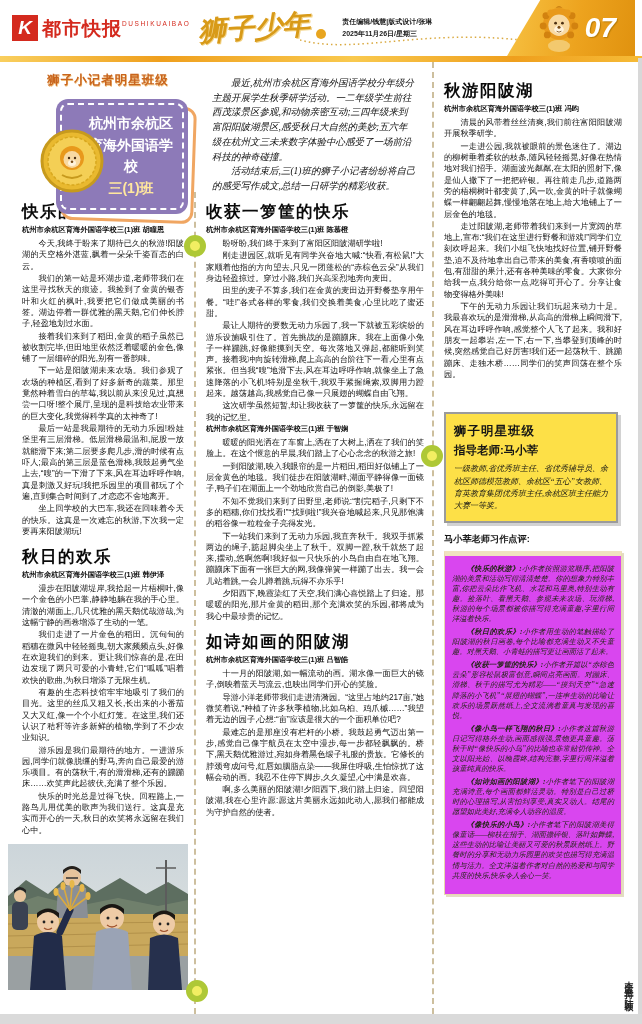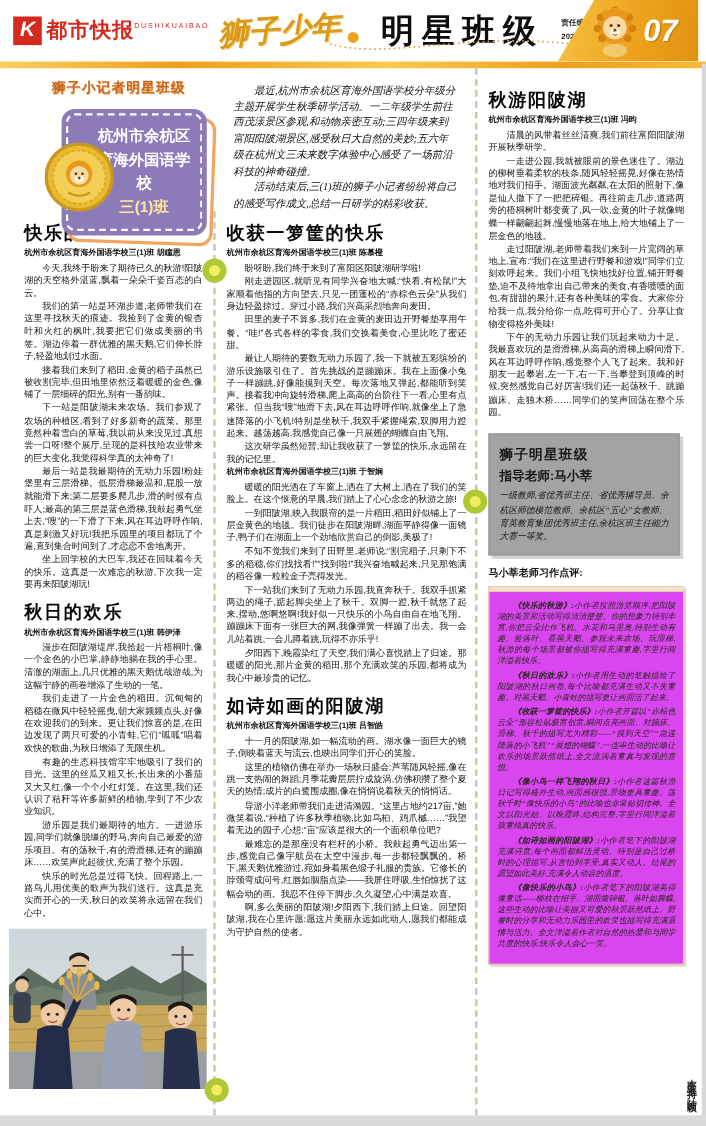--- a/index.html
+++ b/index.html
@@ -57,22 +57,22 @@
   .col1 { width:162px; flex:0 0 auto; }
   .col-sep { width:0; border-left:2px dashed #cdbf9e; margin:0 10px; }
   .col2 { flex:1; padding-right:8px; }
   .article-title { font-size:16.5px; font-weight:800; letter-spacing:1.5px; color:#0a0a0a; margin:9px 0 2px; white-space:nowrap; }
   .byline { font-size:7.3px; font-weight:bold; color:#101010; margin-bottom:3px; }
   .article p { font-size:8.2px; line-height:1.38; text-align:justify; text-indent:2em; margin-bottom:1px; }
   .right-zone .article-title { margin-top:14px; }
   
   .photo { margin:8px 0 0 -14px; width:180px; height:146px; display:block; }
   
-  .teacher-box { border:2px solid #9b9b9b; box-shadow:3px 3px 0 #d2d2d2; background:#a3a3a3;
-    padding:9px 8px 8px; margin:14px 4px 10px 0; }
+  .teacher-box { border:2px solid #9b9b9b; box-shadow:3px 3px 0 #d2d2d2; background:#fde047;
+    padding:9px 8px 8px; margin:32px 4px 10px 0; }
   .tb-title { font-size:12.5px; font-weight:800; letter-spacing:1px; }
   .tb-sub { font-size:11.5px; font-weight:800; margin:3px 0 5px; }
   .tb-bio { font-family:"Liberation Serif","DejaVu Serif",serif; font-style:italic; font-size:8px; line-height:1.55; }
   
   .reviews-heading { font-size:9.2px; font-weight:bold; margin:4px 0 5px; }
   .notepaper { background:#d946ef; border:1px solid #e7d9ad; border-top:5px solid #f0e3c0;
     box-shadow:2px 2px 0 #e4dcc4; padding:8px 7px 10px;
     font-family:"Liberation Serif","DejaVu Serif",serif; font-style:italic;
     font-size:7.3px; line-height:1.38; color:#26261a; }
   .notepaper p { text-indent:2em; margin-bottom:3px; text-align:justify; }
@@ -96,21 +96,20 @@
   <div class="header">
     <div class="logo-block">
       <div class="logo-mark">K</div>
       <div class="logo-text-col">
         <span class="logo-title">都市快报</span>
         <span class="logo-sub">DUSHIKUAIBAO</span>
       </div>
     </div>
     <span class="brand-script">狮子少年</span>
     <span class="gold-dot"></span>
-    <span class="page-title">明星班级</span>
     <div class="credits-block">
       <div class="credits-line">责任编辑/钱慧|版式设计/张琳</div>
       <div class="date-line">2025年11月26日/星期三</div>
     </div>
     <svg class="header-wave" width="250" height="26" viewBox="0 0 250 26">
       <path d="M0,10 C60,26 130,-6 250,14" fill="none" stroke="#d9a93f" stroke-width="1.5" stroke-dasharray="1.5 3"></path>
     </svg>
     <div class="corner">
       <svg width="44" height="50" viewBox="0 0 64 72">
         <ellipse cx="32" cy="62" rx="16" ry="9" fill="#f3c96e"></ellipse>
@@ -280,21 +279,20 @@
             <p>暖暖的阳光洒在了车窗上,洒在了大树上,洒在了我们的笑脸上。在这个惬意的早晨,我们踏上了心心念念的秋游之旅!</p>
             <p>一到阳陂湖,映入我眼帘的是一片稻田,稻田好似铺上了一层金黄色的地毯。我们徒步在阳陂湖畔,湖面平静得像一面镜子,鸭子们在湖面上一个劲地欣赏自己的倒影,美极了!</p>
             <p>不知不觉我们来到了田野里,老师说:“割完稻子,只剩下不多的稻穗,你们找找看!”“找到啦!”我兴奋地喊起来,只见那饱满的稻谷像一粒粒金子亮得发光。</p>
             <p>下一站我们来到了无动力乐园,我直奔秋千。我双手抓紧两边的绳子,踮起脚尖坐上了秋千。双脚一蹬,秋千就悠了起来,摆动,悠啊悠啊!我好似一只快乐的小鸟自由自在地飞翔。蹦蹦床下面有一张巨大的网,我像弹簧一样蹦了出去。我一会儿站着跳,一会儿蹲着跳,玩得不亦乐乎!</p>
             <p>夕阳西下,晚霞染红了天空,我们满心喜悦踏上了归途。那暖暖的阳光,那片金黄的稻田,那个充满欢笑的乐园,都将成为我心中最珍贵的记忆。</p>
           </section>
           <section class="article">
             <h2 class="article-title">如诗如画的阳陂湖</h2>
             <div class="byline">杭州市余杭区育海外国语学校三(1)班 吕智皓</div>
             <p>十一月的阳陂湖,如一幅流动的画。湖水像一面巨大的镜子,倒映着蓝天与流云,也映出同学们开心的笑脸。</p>
-            <p>这里的植物仿佛在举办一场秋日盛会:芦苇随风轻摇,像在跳一支热闹的舞蹈;月季花瓣层层拧成旋涡,仿佛积攒了整个夏天的热情;成片的白鹭围成圈,像在悄悄说着秋天的悄悄话。</p>
             <p>导游小洋老师带我们走进清漪园。“这里占地约217亩,”她微笑着说,“种植了许多秋季植物,比如乌桕、鸡爪槭……”我望着无边的园子,心想:“亩”应该是很大的一个面积单位吧?</p>
             <p>最难忘的是那座没有栏杆的小桥。我鼓起勇气迈出第一步,感觉自己像宇航员在太空中漫步,每一步都轻飘飘的。桥下,黑天鹅优雅游过,宛如身着黑色缎子礼服的贵族。它修长的脖颈弯成问号,红唇如胭脂点染——我屏住呼吸,生怕惊扰了这幅会动的画。我忍不住停下脚步,久久凝望,心中满是欢喜。</p>
             <p>啊,多么美丽的阳陂湖!夕阳西下,我们踏上归途。回望阳陂湖,我在心里许愿:愿这片美丽永远如此动人,愿我们都能成为守护自然的使者。</p>
           </section>
         </div>
       </div>
     </div>
 
     <div class="right-zone">
       <section class="article">

